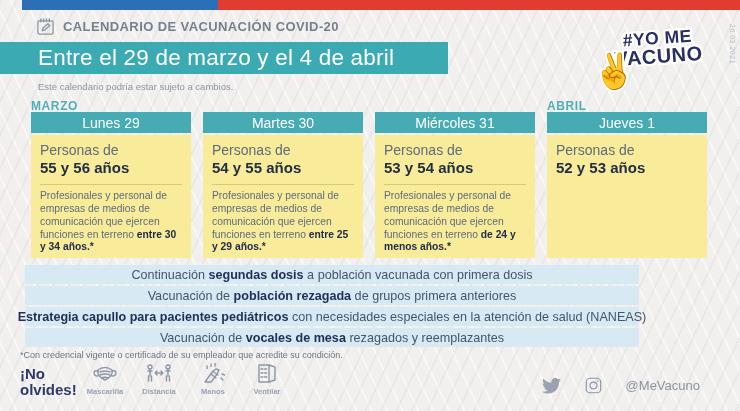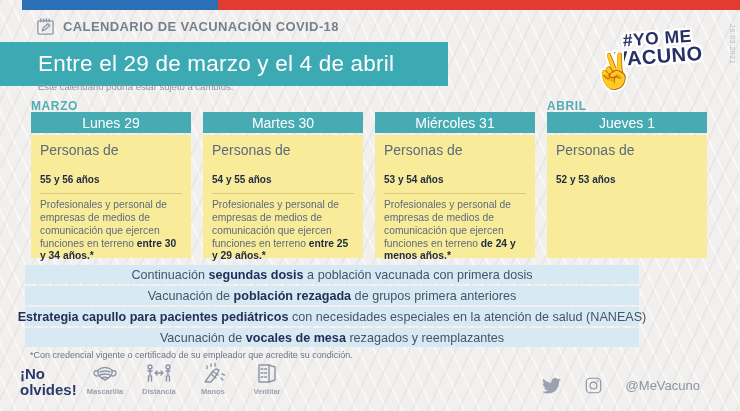--- a/index.html
+++ b/index.html
@@ -14,47 +14,47 @@
   }
   
   .flagbar{ position:absolute; top:0; left:22px; right:0; height:10px; display:flex; }
   .flagbar .blue{ width:196px; background:#2d6fb7; }
   .flagbar .red{ flex:1; background:#e23b30; }
   
   .header-row{ position:absolute; top:17px; left:36px; display:flex; align-items:center; gap:8px; }
   .header-title{ font-size:13px; font-weight:700; letter-spacing:.4px; color:#75808f; }
   .date-vert{ position:absolute; top:24px; right:4px; writing-mode:vertical-rl; font-size:7px; color:#b4bac4; letter-spacing:.5px; }
   
-  .banner{ position:absolute; top:42px; left:0; width:448px; height:44px; background:#3caab3; display:flex; align-items:center; }
+  .banner{ position:absolute; top:42px; left:0; width:448px; height:32px; background:#3caab3; display:flex; align-items:center; }
   .banner span{ padding-left:38px; color:#ffffff; font-size:22.5px; font-weight:500; letter-spacing:.2px; }
   .subtitle{ position:absolute; top:81px; left:38px; font-size:9.5px; color:#8d95a1; }
   
   .logo{ position:absolute; top:30px; right:30px; width:104px; text-align:center; transform:rotate(-4deg); color:#272f66; font-weight:800; line-height:.95;
          text-shadow:-2px -2px 0 #fff,2px -2px 0 #fff,-2px 2px 0 #fff,2px 2px 0 #fff,0 -2px 0 #fff,0 2px 0 #fff,-2px 0 0 #fff,2px 0 0 #fff; }
   .logo .l1{ font-size:17.5px; letter-spacing:.5px; }
   .logo .l2{ font-size:20px; letter-spacing:.5px; }
   .logo .hand{ position:absolute; left:-15px; top:22px; font-size:34px; font-weight:400; transform:rotate(-8deg); }
   
   .month{ position:absolute; top:99px; font-size:12px; font-weight:700; letter-spacing:.6px; color:#50aeb6; }
   .month.left{ left:31px; } .month.right{ left:547px; }
   
   .col{ position:absolute; top:112px; width:160px; }
   .col.c1{ left:31px; } .col.c2{ left:203px; } .col.c3{ left:375px; } .col.c4{ left:547px; }
   .day-head{ height:21px; background:#47abb4; color:#fff; font-size:14px; font-weight:500; display:flex; align-items:center; justify-content:center; }
   .card{ margin-top:2px; height:123px; background:#f8ec9b; padding:7px 9px 6px 9px; }
   .who{ font-size:14px; color:#5d6b7b; }
-  .ages{ font-size:10px; font-weight:700; color:#222d45; margin-top:16px; }
+  .ages{ font-size:15px; font-weight:700; color:#222d45; margin-top:1px; }
   .divider{ border-top:1.5px solid #d8c87c; margin:8px 0 5px 0; }
   .detail{ font-size:10.3px; line-height:1.25; color:#5d6b7b; }
   .detail b{ color:#222d45; }
   
   .info-rows{ position:absolute; top:265px; left:25px; width:614px; }
   .info-row{ height:19px; margin-bottom:2px; background:#d7eaf3; display:flex; align-items:center; justify-content:center; font-size:12.6px; color:#44546a; white-space:pre; }
   .info-row b{ color:#223058; }
-  .footnote{ position:absolute; top:350px; left:30px; font-size:9px; color:#6a7685; }
+  .footnote{ position:absolute; top:350px; left:20px; font-size:9px; color:#6a7685; }
   
   .reminder{ position:absolute; top:366px; left:20px; font-size:15px; font-weight:800; color:#2b3a6b; line-height:1.05; }
   .tips{ position:absolute; top:362px; left:82px; display:flex; gap:8px; }
   .tip{ width:46px; display:flex; flex-direction:column; align-items:center; }
   .tip svg{ display:block; }
   .tip-label{ margin-top:1px; font-size:7.5px; font-weight:700; color:#9aa2b0; }
   .social{ position:absolute; top:377px; right:40px; display:flex; align-items:center; gap:24px; }
   .social-handle{ font-size:13px; color:#8a93a0; }
   .ico{ stroke:#8c96a8; fill:none; stroke-width:1.4; stroke-linecap:round; stroke-linejoin:round; }
 </style>
@@ -70,21 +70,21 @@
 
   <div class="header-row">
     <svg class="ico" width="19" height="19" viewBox="0 0 20 20">
       <rect x="2" y="4" width="16" height="14" rx="1.5"></rect>
       <line x1="5" y1="2" x2="5" y2="5"></line>
         <line x1="8" y1="2" x2="8" y2="5"></line>
       <line x1="11" y1="2" x2="11" y2="5"></line>
         <line x1="14" y1="2" x2="14" y2="5"></line>
       <path d="M6.5 14.5 l1-3 5-4.5 2 2-5 4.5z"></path>
     </svg>
-    <span class="header-title">CALENDARIO DE VACUNACIÓN COVID-18</span>
+    <span class="header-title">CALENDARIO DE VACUNACIÓN COVID-20</span>
   </div>
 
   <div class="date-vert">26.03.2021</div>
 
   <div class="banner">
     <span>Entre el 29 de marzo y el 4 de abril</span>
   </div>
   <div class="subtitle">Este calendario podría estar sujeto a cambios.</div>
 
   <div class="logo">

